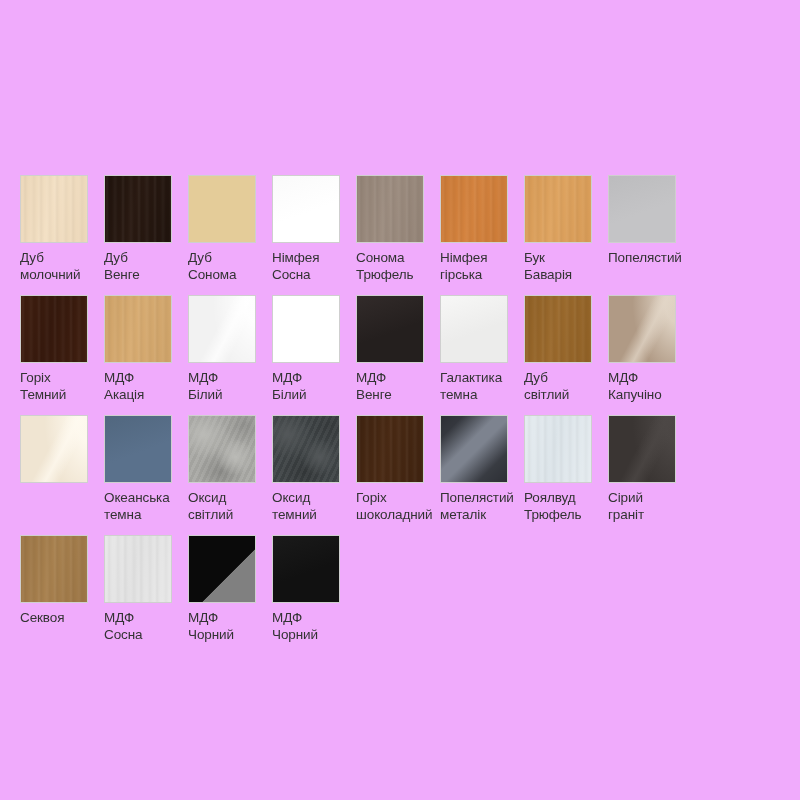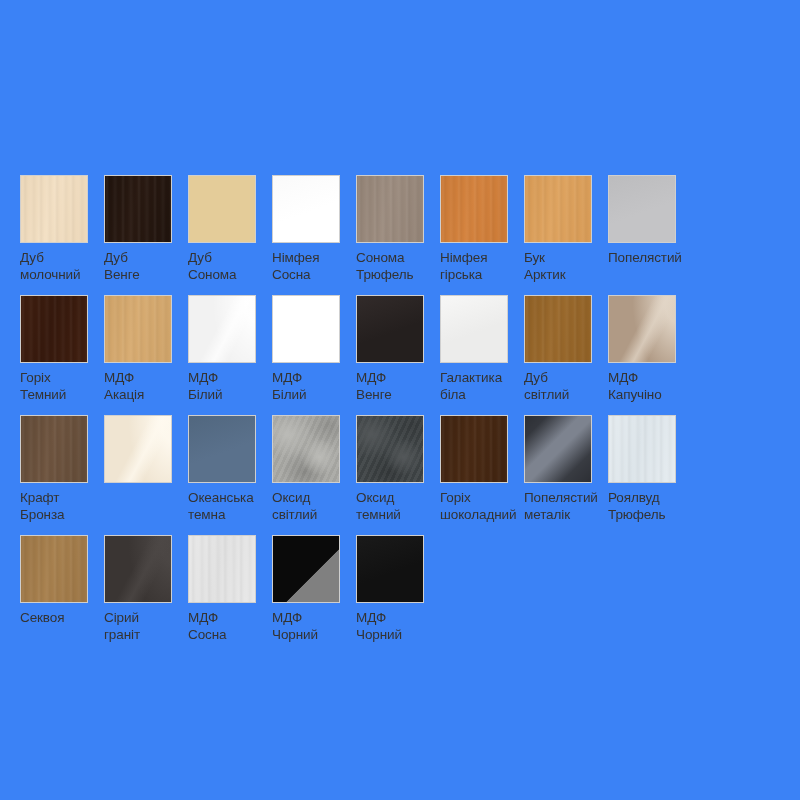--- a/index.html
+++ b/index.html
@@ -15,21 +15,21 @@
     font-family: "Liberation Sans", "DejaVu Sans", sans-serif;
     -webkit-font-smoothing: antialiased;
   }
 
   #palette-root {
     position: absolute;
     left: 0;
     top: 0;
     width: 800px;
     height: 800px;
-    background: #3b82f6;
+    background: #f0abfc;
   }
 
   .swatch-grid {
     position: absolute;
     left: 20px;
     top: 175px;
     width: 760px;
     display: grid;
     grid-template-columns: repeat(8, 84px);
     grid-auto-rows: 120px;
@@ -145,21 +145,21 @@
         <div class="swatch-label">Німфея
 гірська</div>
       </div>
       <div class="swatch-cell">
         <div class="swatch-chip">
           <div class="chip-fill" style="background: rgb(223, 164, 96);">
             <div class="tex-grain" style="background: repeating-linear-gradient(90deg, rgba(255, 255, 255, 0) 0px, rgba(255, 255, 255, 0.1) 2px, rgba(0, 0, 0, 0.07) 4px, rgba(0, 0, 0, 0) 7px, rgba(255, 255, 255, 0.07) 10px, rgba(0, 0, 0, 0.05) 13px, rgba(255, 255, 255, 0) 16px), linear-gradient(100deg, rgb(208, 146, 77) 0%, rgb(223, 164, 96) 45%, rgb(208, 146, 77) 100%);"></div>
           </div>
         </div>
         <div class="swatch-label">Бук
-Арктик</div>
+Баварія</div>
       </div>
       <div class="swatch-cell">
         <div class="swatch-chip">
           <div class="chip-fill" style="background: linear-gradient(160deg, rgb(188, 188, 190) 0%, rgb(196, 196, 198) 55%, rgb(196, 196, 198) 100%);"></div>
         </div>
         <div class="swatch-label">Попелястий</div>
       </div>
       <div class="swatch-cell">
         <div class="swatch-chip">
           <div class="chip-fill" style="background: rgb(54, 25, 13);">
@@ -200,21 +200,21 @@
           <div class="chip-fill" style="background: linear-gradient(160deg, rgb(50, 43, 42) 0%, rgb(36, 31, 30) 55%, rgb(36, 31, 30) 100%);"></div>
         </div>
         <div class="swatch-label">МДФ
 Венге</div>
       </div>
       <div class="swatch-cell">
         <div class="swatch-chip">
           <div class="chip-fill" style="background: linear-gradient(160deg, rgb(247, 247, 246) 0%, rgb(236, 236, 235) 55%, rgb(236, 236, 235) 100%);"></div>
         </div>
         <div class="swatch-label">Галактика
-біла</div>
+темна</div>
       </div>
       <div class="swatch-cell">
         <div class="swatch-chip">
           <div class="chip-fill" style="background: rgb(155, 106, 45);">
             <div class="tex-grain" style="background: repeating-linear-gradient(90deg, rgba(255, 255, 255, 0) 0px, rgba(255, 255, 255, 0.1) 2px, rgba(0, 0, 0, 0.07) 4px, rgba(0, 0, 0, 0) 7px, rgba(255, 255, 255, 0.07) 10px, rgba(0, 0, 0, 0.05) 13px, rgba(255, 255, 255, 0) 16px), linear-gradient(100deg, rgb(133, 88, 31) 0%, rgb(155, 106, 45) 45%, rgb(133, 88, 31) 100%);"></div>
           </div>
         </div>
         <div class="swatch-label">Дуб
 світлий</div>
       </div>
@@ -223,29 +223,20 @@
           <div class="chip-fill" style="background: rgb(176, 154, 133);">
             <div class="tex-gloss-curve" style="background: radial-gradient(at 72% 22%, rgb(227, 215, 200) 0%, rgb(227, 215, 200) 18%, rgba(255, 255, 255, 0) 62%); opacity: 0.9;"></div>
             <div class="tex-gloss-diag" style="background: linear-gradient(118deg, rgba(255, 255, 255, 0) 46%, rgb(227, 215, 200) 56%, rgba(255, 255, 255, 0) 66%); opacity: 0.75;"></div>
           </div>
         </div>
         <div class="swatch-label">МДФ
 Капучіно</div>
       </div>
       <div class="swatch-cell">
         <div class="swatch-chip">
-          <div class="chip-fill" style="background: rgb(111, 85, 64);">
-            <div class="tex-grain" style="background: repeating-linear-gradient(90deg, rgba(255, 255, 255, 0) 0px, rgba(255, 255, 255, 0.1) 2px, rgba(0, 0, 0, 0.07) 4px, rgba(0, 0, 0, 0) 7px, rgba(255, 255, 255, 0.07) 10px, rgba(0, 0, 0, 0.05) 13px, rgba(255, 255, 255, 0) 16px), linear-gradient(100deg, rgb(84, 64, 46) 0%, rgb(111, 85, 64) 45%, rgb(84, 64, 46) 100%);"></div>
-          </div>
-        </div>
-        <div class="swatch-label">Крафт
-Бронза</div>
-      </div>
-      <div class="swatch-cell">
-        <div class="swatch-chip">
           <div class="chip-fill" style="background: rgb(240, 229, 210);">
             <div class="tex-gloss-curve" style="background: radial-gradient(at 72% 22%, rgb(255, 250, 240) 0%, rgb(255, 250, 240) 18%, rgba(255, 255, 255, 0) 62%); opacity: 0.9;"></div>
             <div class="tex-gloss-diag" style="background: linear-gradient(118deg, rgba(255, 255, 255, 0) 46%, rgb(255, 250, 240) 56%, rgba(255, 255, 255, 0) 66%); opacity: 0.75;"></div>
           </div>
         </div>
       </div>
       <div class="swatch-cell">
         <div class="swatch-chip">
           <div class="chip-fill" style="background: linear-gradient(160deg, rgb(81, 103, 127) 0%, rgb(90, 113, 140) 55%, rgb(90, 113, 140) 100%);"></div>
         </div>
@@ -292,38 +283,38 @@
         <div class="swatch-chip">
           <div class="chip-fill" style="background: rgb(221, 229, 234);">
             <div class="tex-grain" style="background: repeating-linear-gradient(90deg, rgba(255, 255, 255, 0) 0px, rgba(255, 255, 255, 0.1) 2px, rgba(0, 0, 0, 0.07) 4px, rgba(0, 0, 0, 0) 7px, rgba(255, 255, 255, 0.07) 10px, rgba(0, 0, 0, 0.05) 13px, rgba(255, 255, 255, 0) 16px), linear-gradient(100deg, rgb(238, 243, 246) 0%, rgb(221, 229, 234) 45%, rgb(238, 243, 246) 100%);"></div>
           </div>
         </div>
         <div class="swatch-label">Роялвуд
 Трюфель</div>
       </div>
       <div class="swatch-cell">
         <div class="swatch-chip">
-          <div class="chip-fill" style="background: rgb(168, 129, 79);">
-            <div class="tex-grain" style="background: repeating-linear-gradient(90deg, rgba(255, 255, 255, 0) 0px, rgba(255, 255, 255, 0.1) 2px, rgba(0, 0, 0, 0.07) 4px, rgba(0, 0, 0, 0) 7px, rgba(255, 255, 255, 0.07) 10px, rgba(0, 0, 0, 0.05) 13px, rgba(255, 255, 255, 0) 16px), linear-gradient(100deg, rgb(143, 106, 60) 0%, rgb(168, 129, 79) 45%, rgb(143, 106, 60) 100%);"></div>
-          </div>
-        </div>
-        <div class="swatch-label">Секвоя</div>
-      </div>
-      <div class="swatch-cell">
-        <div class="swatch-chip">
           <div class="chip-fill" style="background: rgb(58, 53, 51);">
             <div class="tex-gloss-curve" style="background: radial-gradient(at 72% 22%, rgb(77, 72, 70) 0%, rgb(77, 72, 70) 18%, rgba(255, 255, 255, 0) 62%); opacity: 0.9;"></div>
             <div class="tex-gloss-diag" style="background: linear-gradient(118deg, rgba(255, 255, 255, 0) 46%, rgb(77, 72, 70) 56%, rgba(255, 255, 255, 0) 66%); opacity: 0.75;"></div>
           </div>
         </div>
         <div class="swatch-label">Сірий
 граніт</div>
       </div>
       <div class="swatch-cell">
         <div class="swatch-chip">
+          <div class="chip-fill" style="background: rgb(168, 129, 79);">
+            <div class="tex-grain" style="background: repeating-linear-gradient(90deg, rgba(255, 255, 255, 0) 0px, rgba(255, 255, 255, 0.1) 2px, rgba(0, 0, 0, 0.07) 4px, rgba(0, 0, 0, 0) 7px, rgba(255, 255, 255, 0.07) 10px, rgba(0, 0, 0, 0.05) 13px, rgba(255, 255, 255, 0) 16px), linear-gradient(100deg, rgb(143, 106, 60) 0%, rgb(168, 129, 79) 45%, rgb(143, 106, 60) 100%);"></div>
+          </div>
+        </div>
+        <div class="swatch-label">Секвоя</div>
+      </div>
+      <div class="swatch-cell">
+        <div class="swatch-chip">
           <div class="chip-fill" style="background: rgb(226, 226, 226);">
             <div class="tex-grain" style="background: repeating-linear-gradient(90deg, rgba(255, 255, 255, 0) 0px, rgba(255, 255, 255, 0.1) 2px, rgba(0, 0, 0, 0.07) 4px, rgba(0, 0, 0, 0) 7px, rgba(255, 255, 255, 0.07) 10px, rgba(0, 0, 0, 0.05) 13px, rgba(255, 255, 255, 0) 16px), linear-gradient(100deg, rgb(239, 239, 239) 0%, rgb(226, 226, 226) 45%, rgb(239, 239, 239) 100%);"></div>
           </div>
         </div>
         <div class="swatch-label">МДФ
 Сосна</div>
       </div>
       <div class="swatch-cell">
         <div class="swatch-chip">
           <div class="chip-fill" style="background: rgb(10, 10, 10);">

